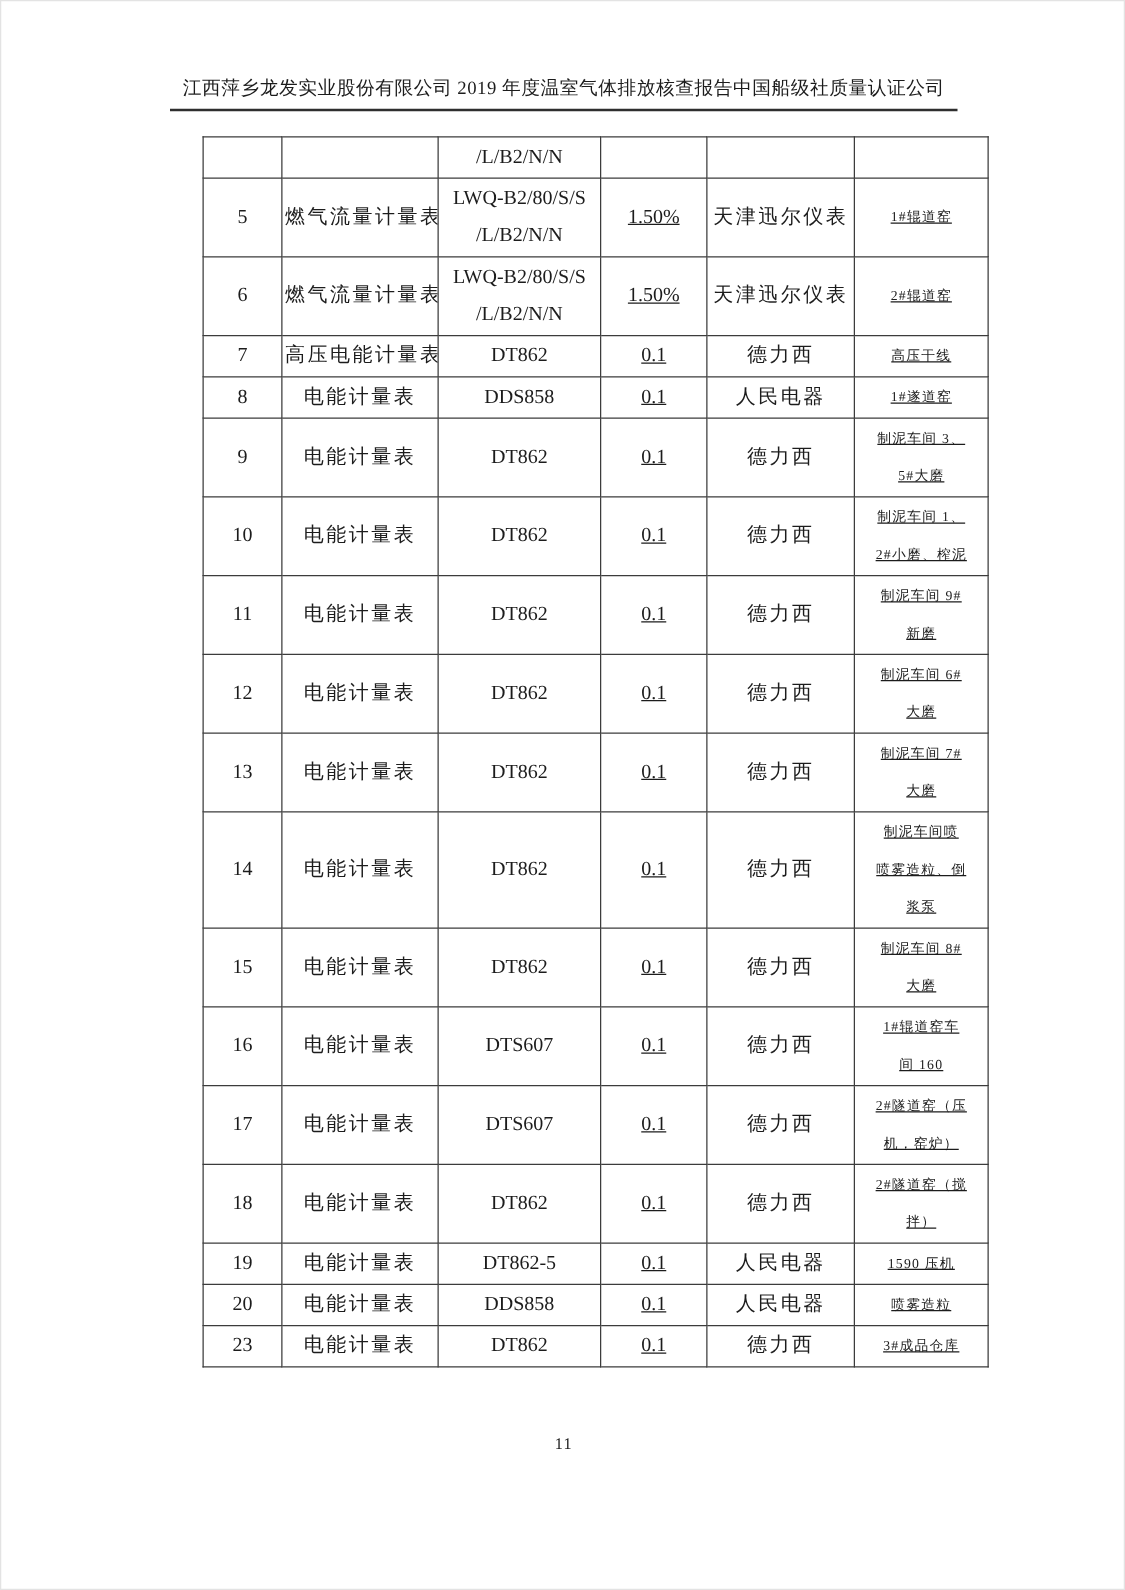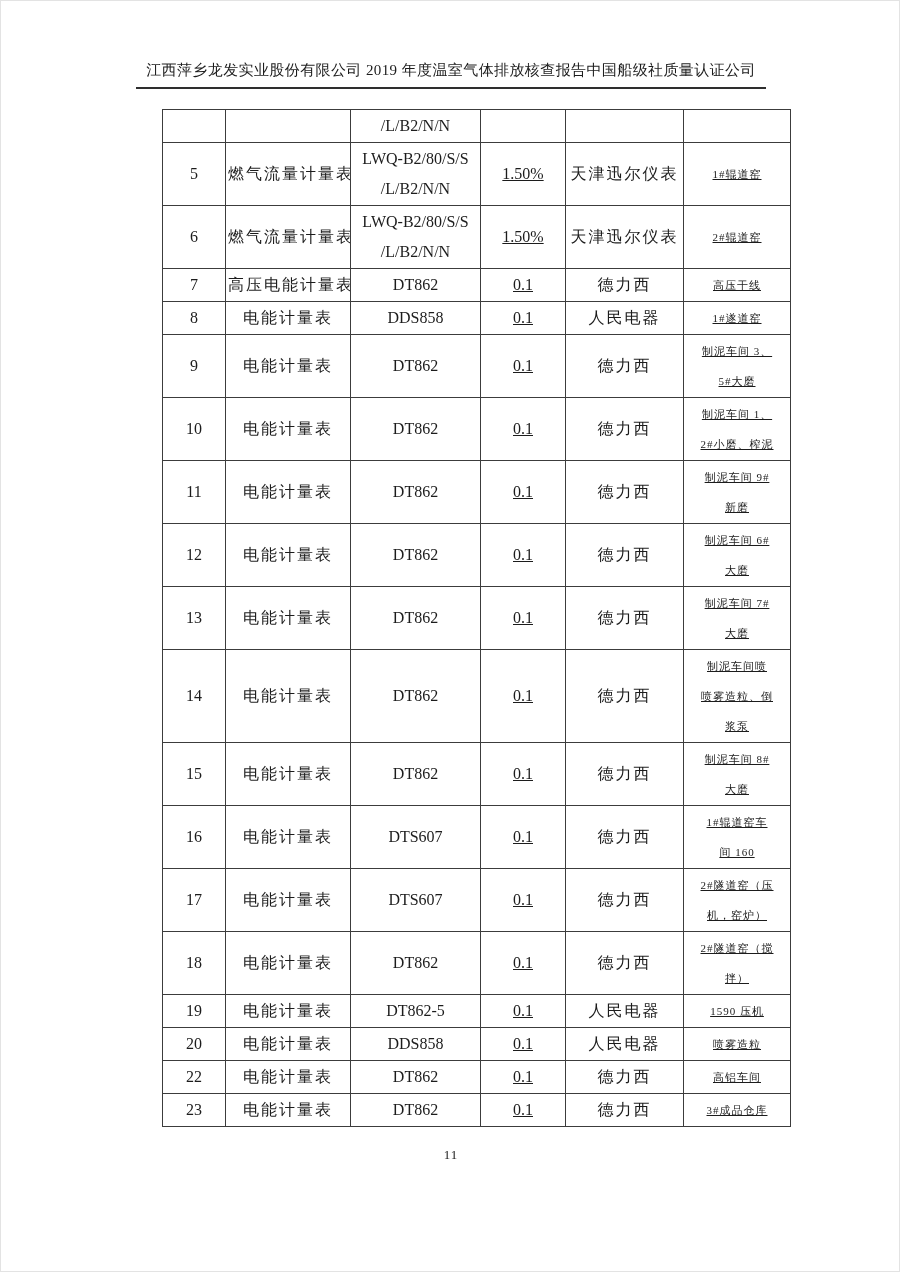--- a/index.html
+++ b/index.html
@@ -243,28 +243,20 @@
   </tr>
         <tr>
     <td class="c-no">20</td>
     <td class="c-name">电能计量表</td>
     <td class="c-model">DDS858</td>
     <td class="c-acc">0.1</td>
     <td class="c-mfr">人民电器</td>
     <td class="c-loc">喷雾造粒</td>
   </tr>
         <tr>
-    <td class="c-no">22</td>
-    <td class="c-name">电能计量表</td>
-    <td class="c-model">DT862</td>
-    <td class="c-acc">0.1</td>
-    <td class="c-mfr">德力西</td>
-    <td class="c-loc">高铝车间</td>
-  </tr>
-        <tr>
     <td class="c-no">23</td>
     <td class="c-name">电能计量表</td>
     <td class="c-model">DT862</td>
     <td class="c-acc">0.1</td>
     <td class="c-mfr">德力西</td>
     <td class="c-loc">3#成品仓库</td>
   </tr>
       </tbody>
   </table>
 

